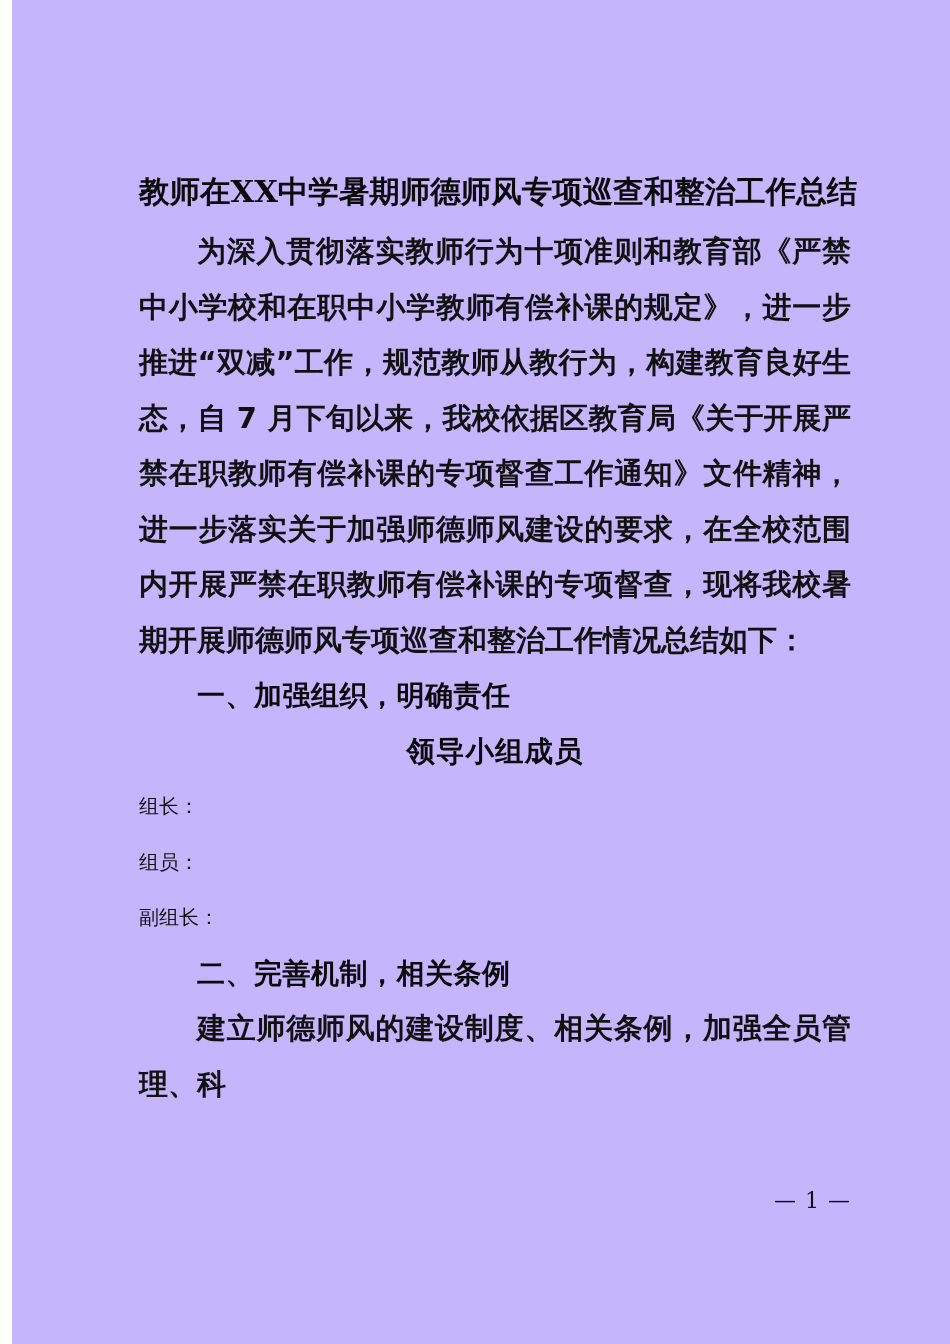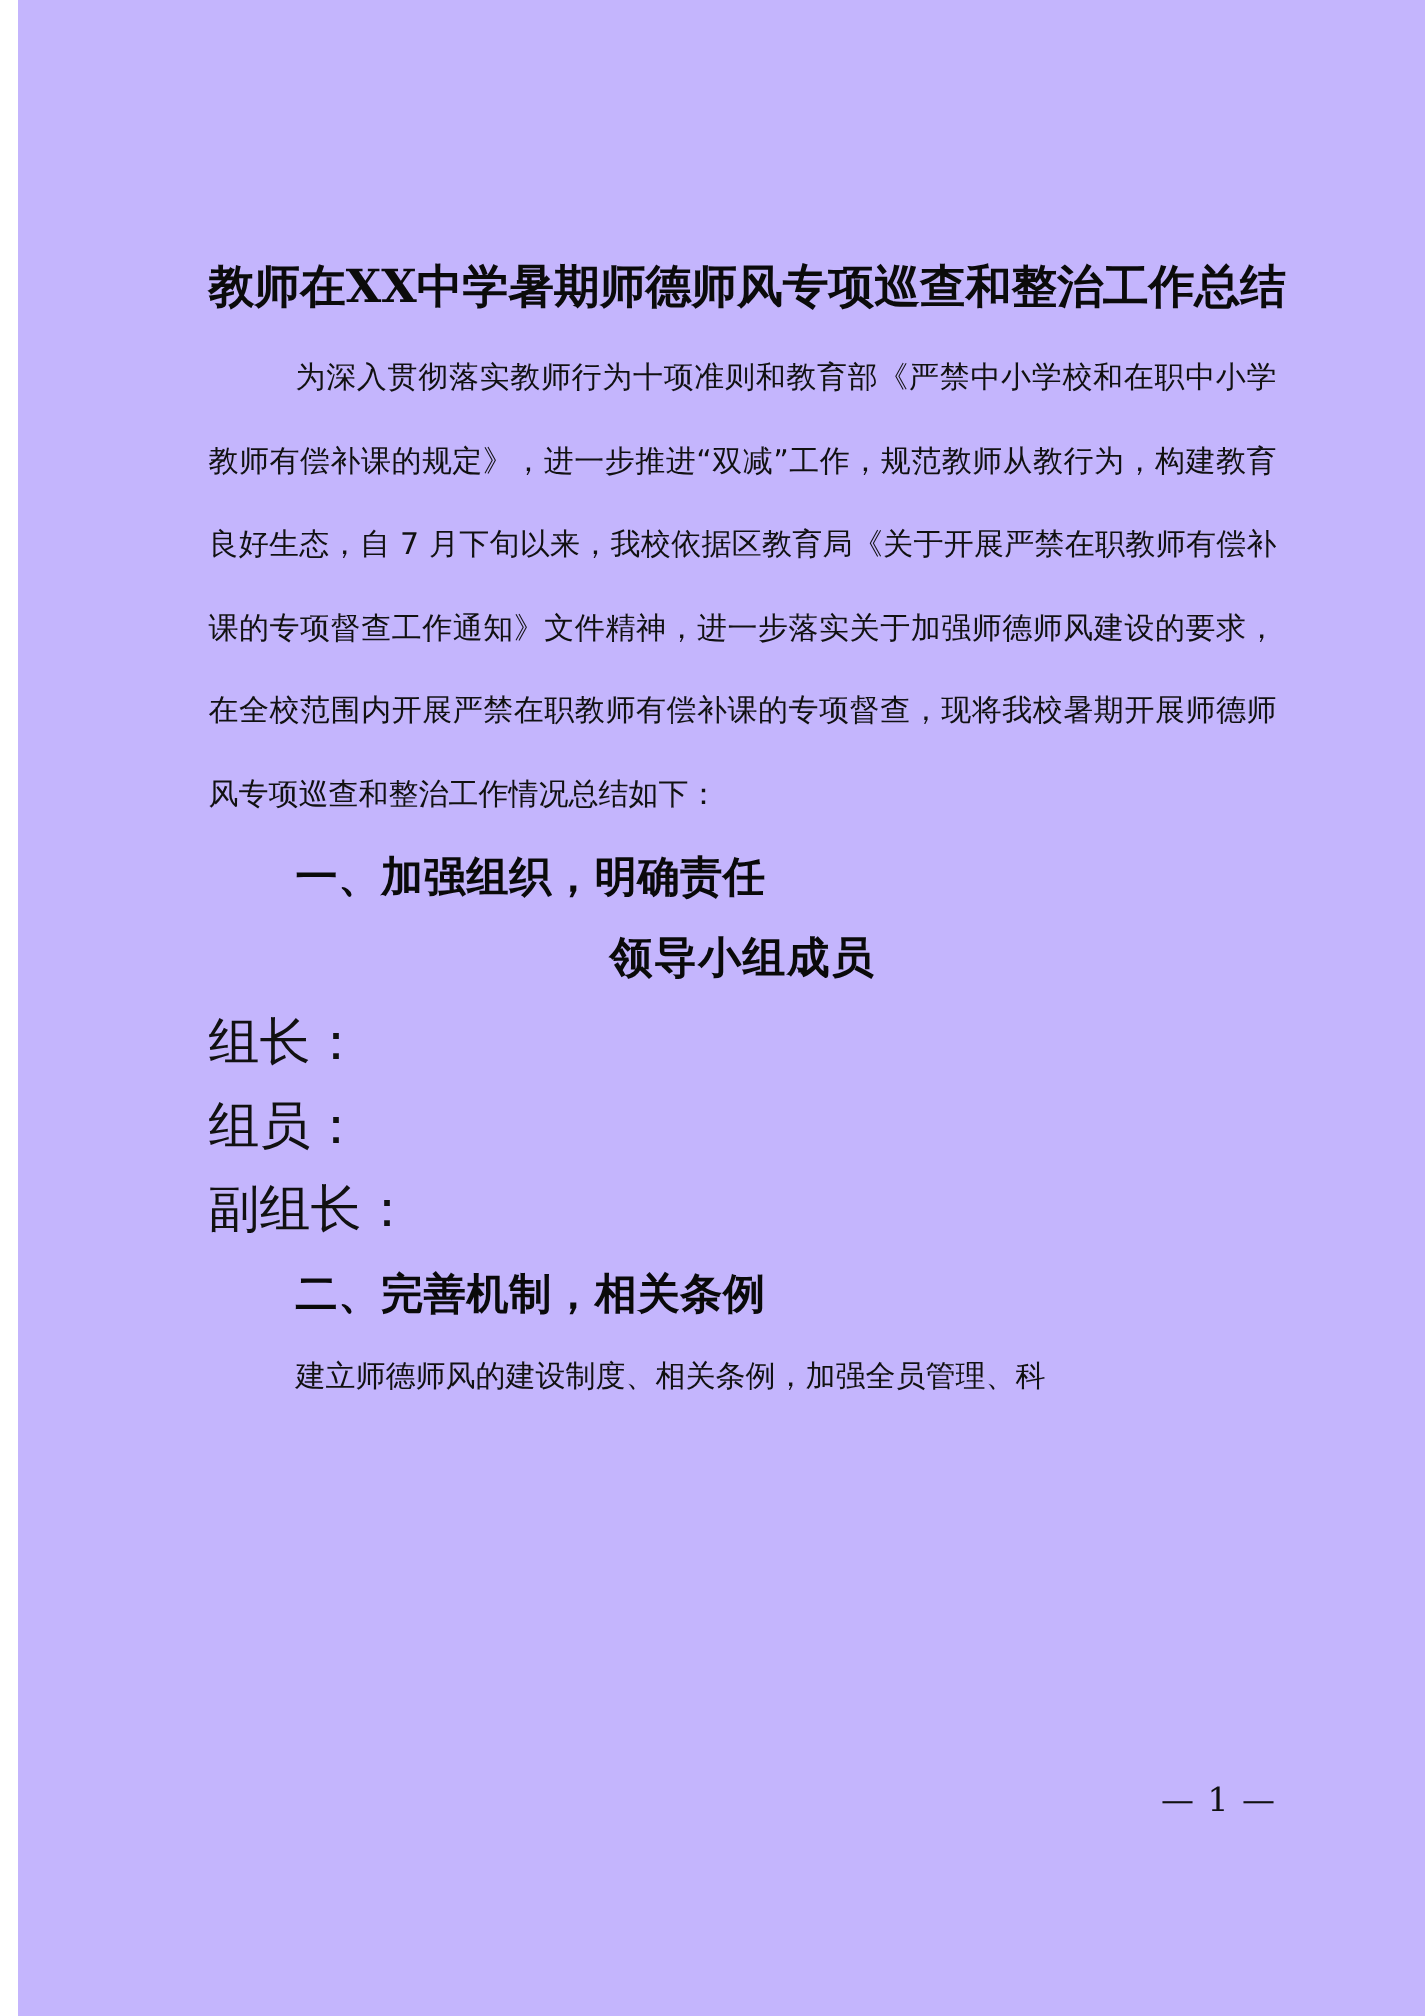--- a/index.html
+++ b/index.html
@@ -43,58 +43,58 @@
     text-align: center;
     letter-spacing: 0px;
     color: #0b0b0b;
     margin: 0 0 10px 0;
     white-space: nowrap;
   }
 
   
   .body-para {
     font-family: "DejaVu Sans", "Liberation Sans", sans-serif;
-    font-size: 20px;
+    font-size: 29px;
     line-height: 55.5px;
     text-align: justify;
     text-justify: inter-ideograph;
     text-indent: 58px;
     color: #111111;
     margin: 0;
-    font-weight: 400;
+    font-weight: 700;
   }
 
   
   .section-heading {
     font-family: "DejaVu Sans", "Liberation Sans", sans-serif;
     font-weight: bold;
     font-size: 28px;
     line-height: 55.5px;
     text-indent: 58px;
     color: #0a0a0a;
     margin: 0;
     letter-spacing: 0.5px;
   }
 
   
   .center-heading {
-    font-family: Liberation Mono, monospace;
+    font-family: Liberation Serif, serif;
     font-weight: bold;
     font-size: 28.5px;
     line-height: 55.5px;
     text-align: center;
     color: #0a0a0a;
     margin: 0;
     letter-spacing: 1px;
   }
 
   
   .roster-line {
     font-family: Liberation Serif, serif;
-    font-size: 34px;
+    font-size: 20px;
     line-height: 55.5px;
     text-indent: 0;
     color: #111111;
     margin: 0;
   }
 
   
   .page-footer {
     position: absolute;
     left: 127px;

